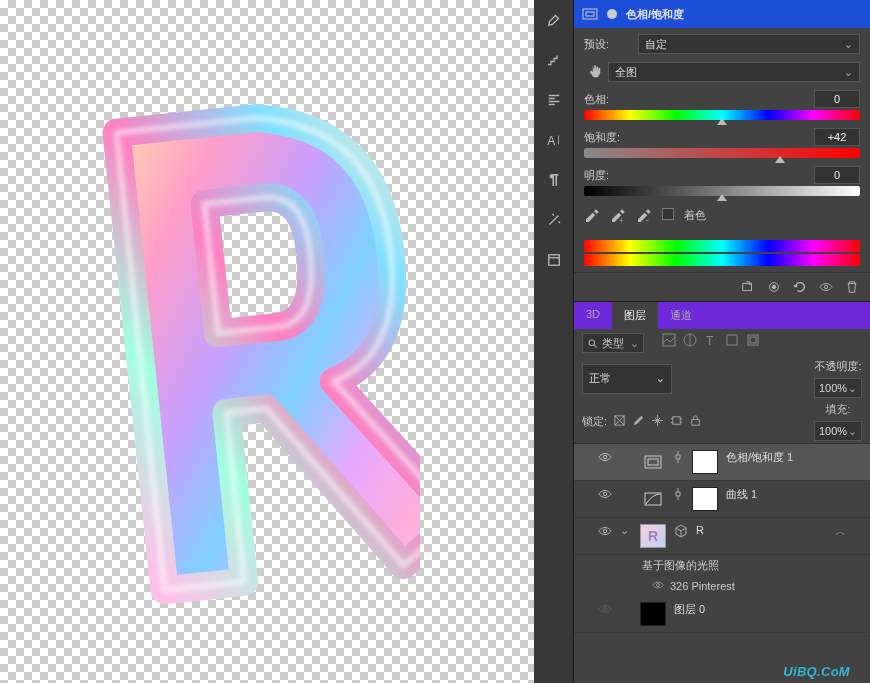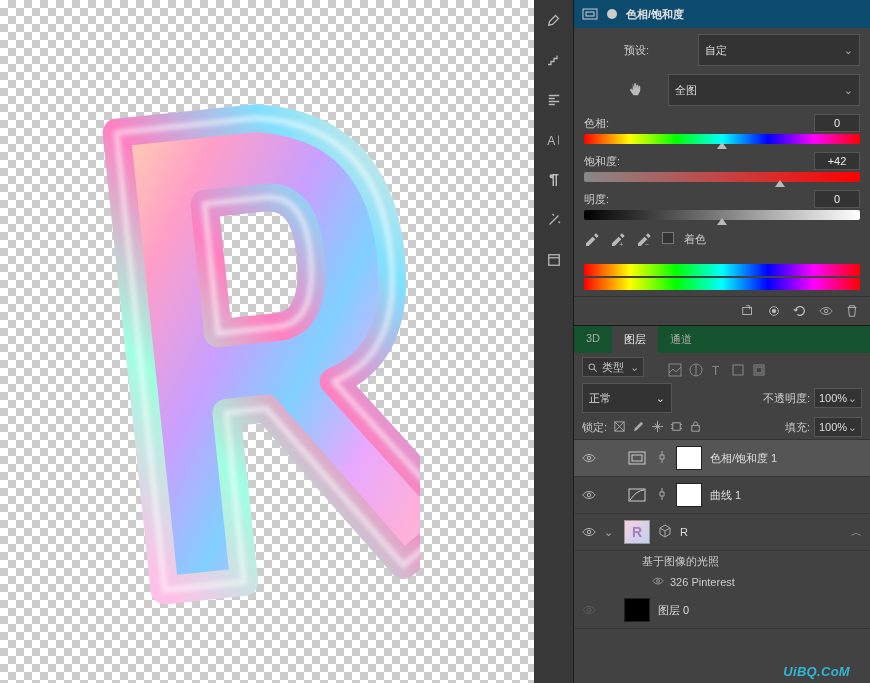--- a/index.html
+++ b/index.html
@@ -13,59 +13,59 @@
   background-position: 0 0, 0 8px, 8px -8px, -8px 0px;
   background-color: #fff;
 }
 .canvas-r { position: absolute; left: 80px; top: 80px; width: 340px; height: 540px; }
 .canvas-r svg { width: 100%; height: 100%; }
 .right-pane { flex: 1; display: flex; background: #2e2e2e; }
 .tool-strip { width: 40px; background: #383838; display: flex; flex-direction: column; padding: 8px 4px; gap: 16px; border-right: 1px solid #1a1a1a; }
 .tool-icon { width: 32px; height: 24px; display: flex; align-items: center; justify-content: center; color: #b8b8b8; }
 .tool-icon svg { width: 18px; height: 18px; }
 .panels { flex: 1; display: flex; flex-direction: column; background: #424242; color: #ccc; font-size: 11px; }
-.panel-header { height: 28px; display: flex; align-items: center; padding: 0 8px; gap: 6px; background: #0c4a6e; }
+.panel-header { height: 28px; display: flex; align-items: center; padding: 0 8px; gap: 6px; background: #1d4ed8; }
 .panel-header-icon { display: inline-flex; width: 16px; height: 14px; align-items: center; justify-content: center; }
 .panel-title { font-weight: bold; color: #e0e0e0; }
 .adj-body { padding: 6px 10px; display: flex; flex-direction: column; gap: 8px; }
-.row { display: flex; align-items: center; gap: 22px; margin-left: 40px; }
+.row { display: flex; align-items: center; gap: 2px; }
 .lbl { width: 52px; text-align: left; color: #ccc; }
 .hand-icon { width: 22px; display:flex; justify-content:center; }
-.select { background: #333; border: 1px solid #555; color: #ddd; padding: 2px 6px; font-size: 11px; height: 32px; display: flex; align-items: center; justify-content: space-between; flex: 1; }
+.select { background: #333; border: 1px solid #555; color: #ddd; padding: 2px 6px; font-size: 11px; height: 20px; display: flex; align-items: center; justify-content: space-between; flex: 1; }
 .select .caret { margin-left: 6px; color: #aaa; }
 .slider-row { display: flex; flex-direction: column; gap: 2px; }
 .slider-top { display: flex; align-items: center; justify-content: space-between; }
 .value-box { background: #333; border: 1px solid #555; color: #eee; width: 46px; height: 18px; text-align: center; font-size: 11px; display: flex; align-items: center; justify-content: center; }
 .track { height: 10px; position: relative; border-radius: 2px; }
 .track.hue { background: linear-gradient(to right, red, yellow, lime, cyan, blue, magenta, red); }
 .track.sat { background: linear-gradient(to right, #888, #f00); }
 .track.light { background: linear-gradient(to right, #000, #fff); }
 .thumb { position: absolute; top: 8px; width: 0; height: 0; border-left: 5px solid transparent; border-right: 5px solid transparent; border-bottom: 7px solid #bbb; transform: translateX(-5px); }
 .eyedrop-row { display: flex; gap: 10px; margin-top: 4px; }
 .eyedrop { color: #bbb; }
 .checkbox { width: 12px; height: 12px; border: 1px solid #777; background: #333; display: inline-block; }
 .spectrum-bars { display: flex; flex-direction: column; gap: 2px; margin-top: 6px; }
 .spectrum { height: 12px; background: linear-gradient(to right, red, yellow, lime, cyan, blue, magenta, red); }
 .icon-bar { display: flex; justify-content: flex-end; gap: 10px; padding: 6px 10px; border-top: 1px solid #333; border-bottom: 1px solid #1a1a1a; }
 .icon-bar .ic { color: #bbb; width: 16px; height: 16px; display: flex; align-items: center; justify-content: center; }
-.tabs { display: flex; background: #14532d; }
+.tabs { display: flex; background: #6d28d9; }
 .tab { padding: 6px 12px; font-size: 11px; color: #aaa; }
 .tab.active { background: #424242; color: #eee; }
-.layer-toolbar { display: flex; align-items: flex-end; gap: 18px; padding: 4px 8px; }
+.layer-toolbar { display: flex; align-items: flex-start; gap: 12px; padding: 4px 8px; }
 .layer-search { display: flex; align-items: center; gap: 2px; background: #333; border: 1px solid #555; padding: 1px 4px; height: 20px; }
 .filter-icons { display: flex; gap: 7px; margin-left: 6px; }
 .filter-icons .fic { color: #888; width: 14px; height: 14px; }
 .blend-row { display: flex; align-items: center; gap: 6px; padding: 2px 8px; }
 .blend-select { background: #333; border: 1px solid #555; color: #ddd; padding: 1px 6px; height: 30px; display: flex; align-items: center; width: 90px; justify-content: space-between; }
-.opacity-group { display: flex; align-items: center; gap: 4px; margin-left: auto; }
+.opacity-group { display: flex; align-items: center; gap: 4px; margin-left: auto; flex-direction: column; }
 .pct-box { background: #333; border: 1px solid #555; color: #ddd; padding: 1px 4px; height: 20px; width: 48px; display: flex; align-items: center; justify-content: space-between; }
 .lock-row { display: flex; align-items: center; gap: 6px; padding: 2px 8px; border-bottom: 1px solid #333; }
 .lock-icons { display: flex; gap: 6px; }
 .layers-list { display: flex; flex-direction: column; }
-.layer { display: flex; align-items: center; padding: 6px 8px; gap: 8px; border-bottom: 1px solid #383838; }
+.layer { display: flex; align-items: flex-start; padding: 6px 24px; gap: 8px; border-bottom: 1px solid #383838; }
 .layer.selected { background: #555; }
 .eye { width: 14px; height: 14px; display: flex; align-items: center; justify-content: center; color: #ccc; }
 .thumb-sq { width: 26px; height: 24px; background: #fff; border: 1px solid #222; }
 .thumb-sq.black { background: #000; }
 .thumb-r { width: 26px; height: 24px; background: linear-gradient(135deg, #f8d0e0, #c0d0f0); border: 1px solid #999; display:flex; align-items:center; justify-content:center; font-weight:bold; color:#a080c0; font-size:14px; }
 .adj-icon { width: 26px; height: 24px; display: flex; align-items: center; justify-content: center; color: #ccc; border: 1px solid transparent; }
 .link-icon { width: 10px; color: #aaa; }
 .layer-name { color: #ddd; font-size: 11px; }
 .chev { margin-left: auto; color: #aaa; }
 .sub-layers { padding-left: 50px; display: flex; flex-direction: column; }

